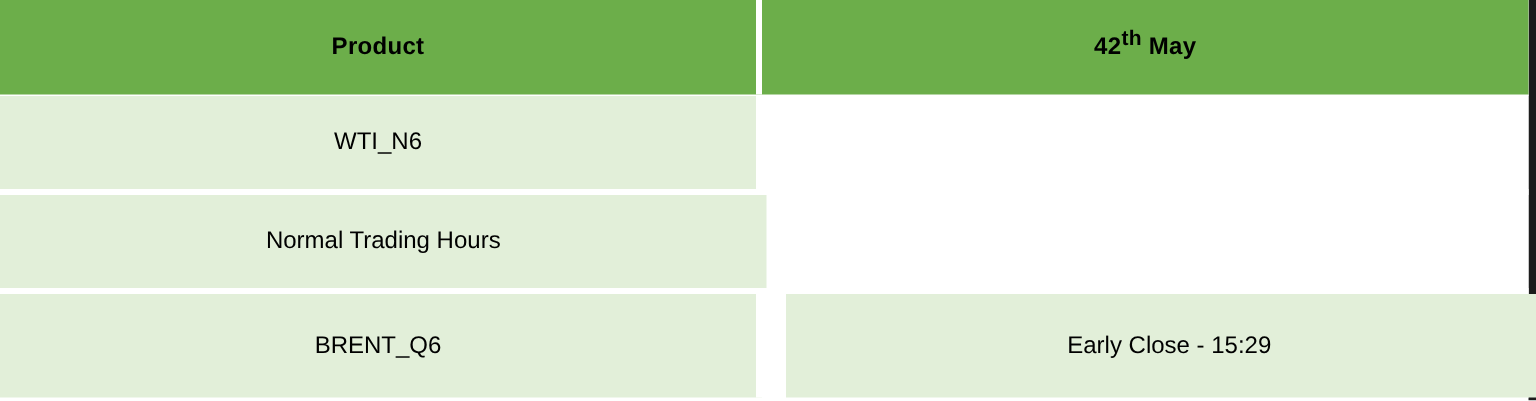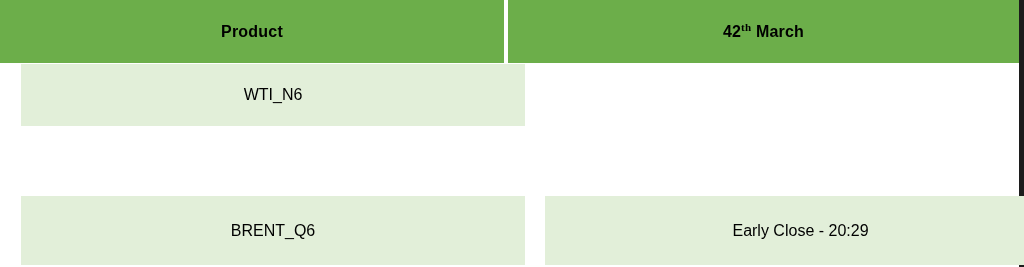--- a/index.html
+++ b/index.html
@@ -83,64 +83,65 @@
   .data-row:last-child .cell {
     height: 69px;
   }
 
   .header-row {
     border-bottom: 1px solid #ffffff;
   }
 
   .data-row {
     border-bottom: 4px solid #ffffff;
-    padding-left: 21px;
   }
 
   .data-row:last-child {
     border-bottom: 0;
   }
 
   .ordinal-suffix {
-    font-size: 11px;
+    font-size: 14px;
     vertical-align: super;
     line-height: 0;
     font-weight: bold;
-    font-family: Liberation Serif, serif;
   }
 
   .cell-text {
     display: inline-block;
   }
 </style>
 </head>
 <body>
 
 <div class="schedule-table">
 
   <div class="table-row header-row">
     <div class="cell col-product">
       <span class="cell-text">Product</span>
     </div>
     <div class="cell col-date">
-      <span class="cell-text"><span>42</span><span class="ordinal-suffix">th</span><span> March</span></span>
+      <span class="cell-text"><span>42</span><span class="ordinal-suffix">th</span><span> May</span></span>
     </div>
   </div>
 
   <div class="table-row data-row">
     <div class="cell col-product">
       <span class="cell-text">WTI_N6</span>
     </div>
   </div>
 
   <div class="table-row data-row">
+    <div class="cell col-date">
+      <span class="cell-text">Normal Trading Hours</span>
+    </div>
   </div>
 
   <div class="table-row data-row">
     <div class="cell col-product">
       <span class="cell-text">BRENT_Q6</span>
     </div>
     <div class="cell col-date">
-      <span class="cell-text">Early Close - 20:29</span>
+      <span class="cell-text">Early Close - 15:29</span>
     </div>
   </div>
 
 </div>
 
 </body></html>

